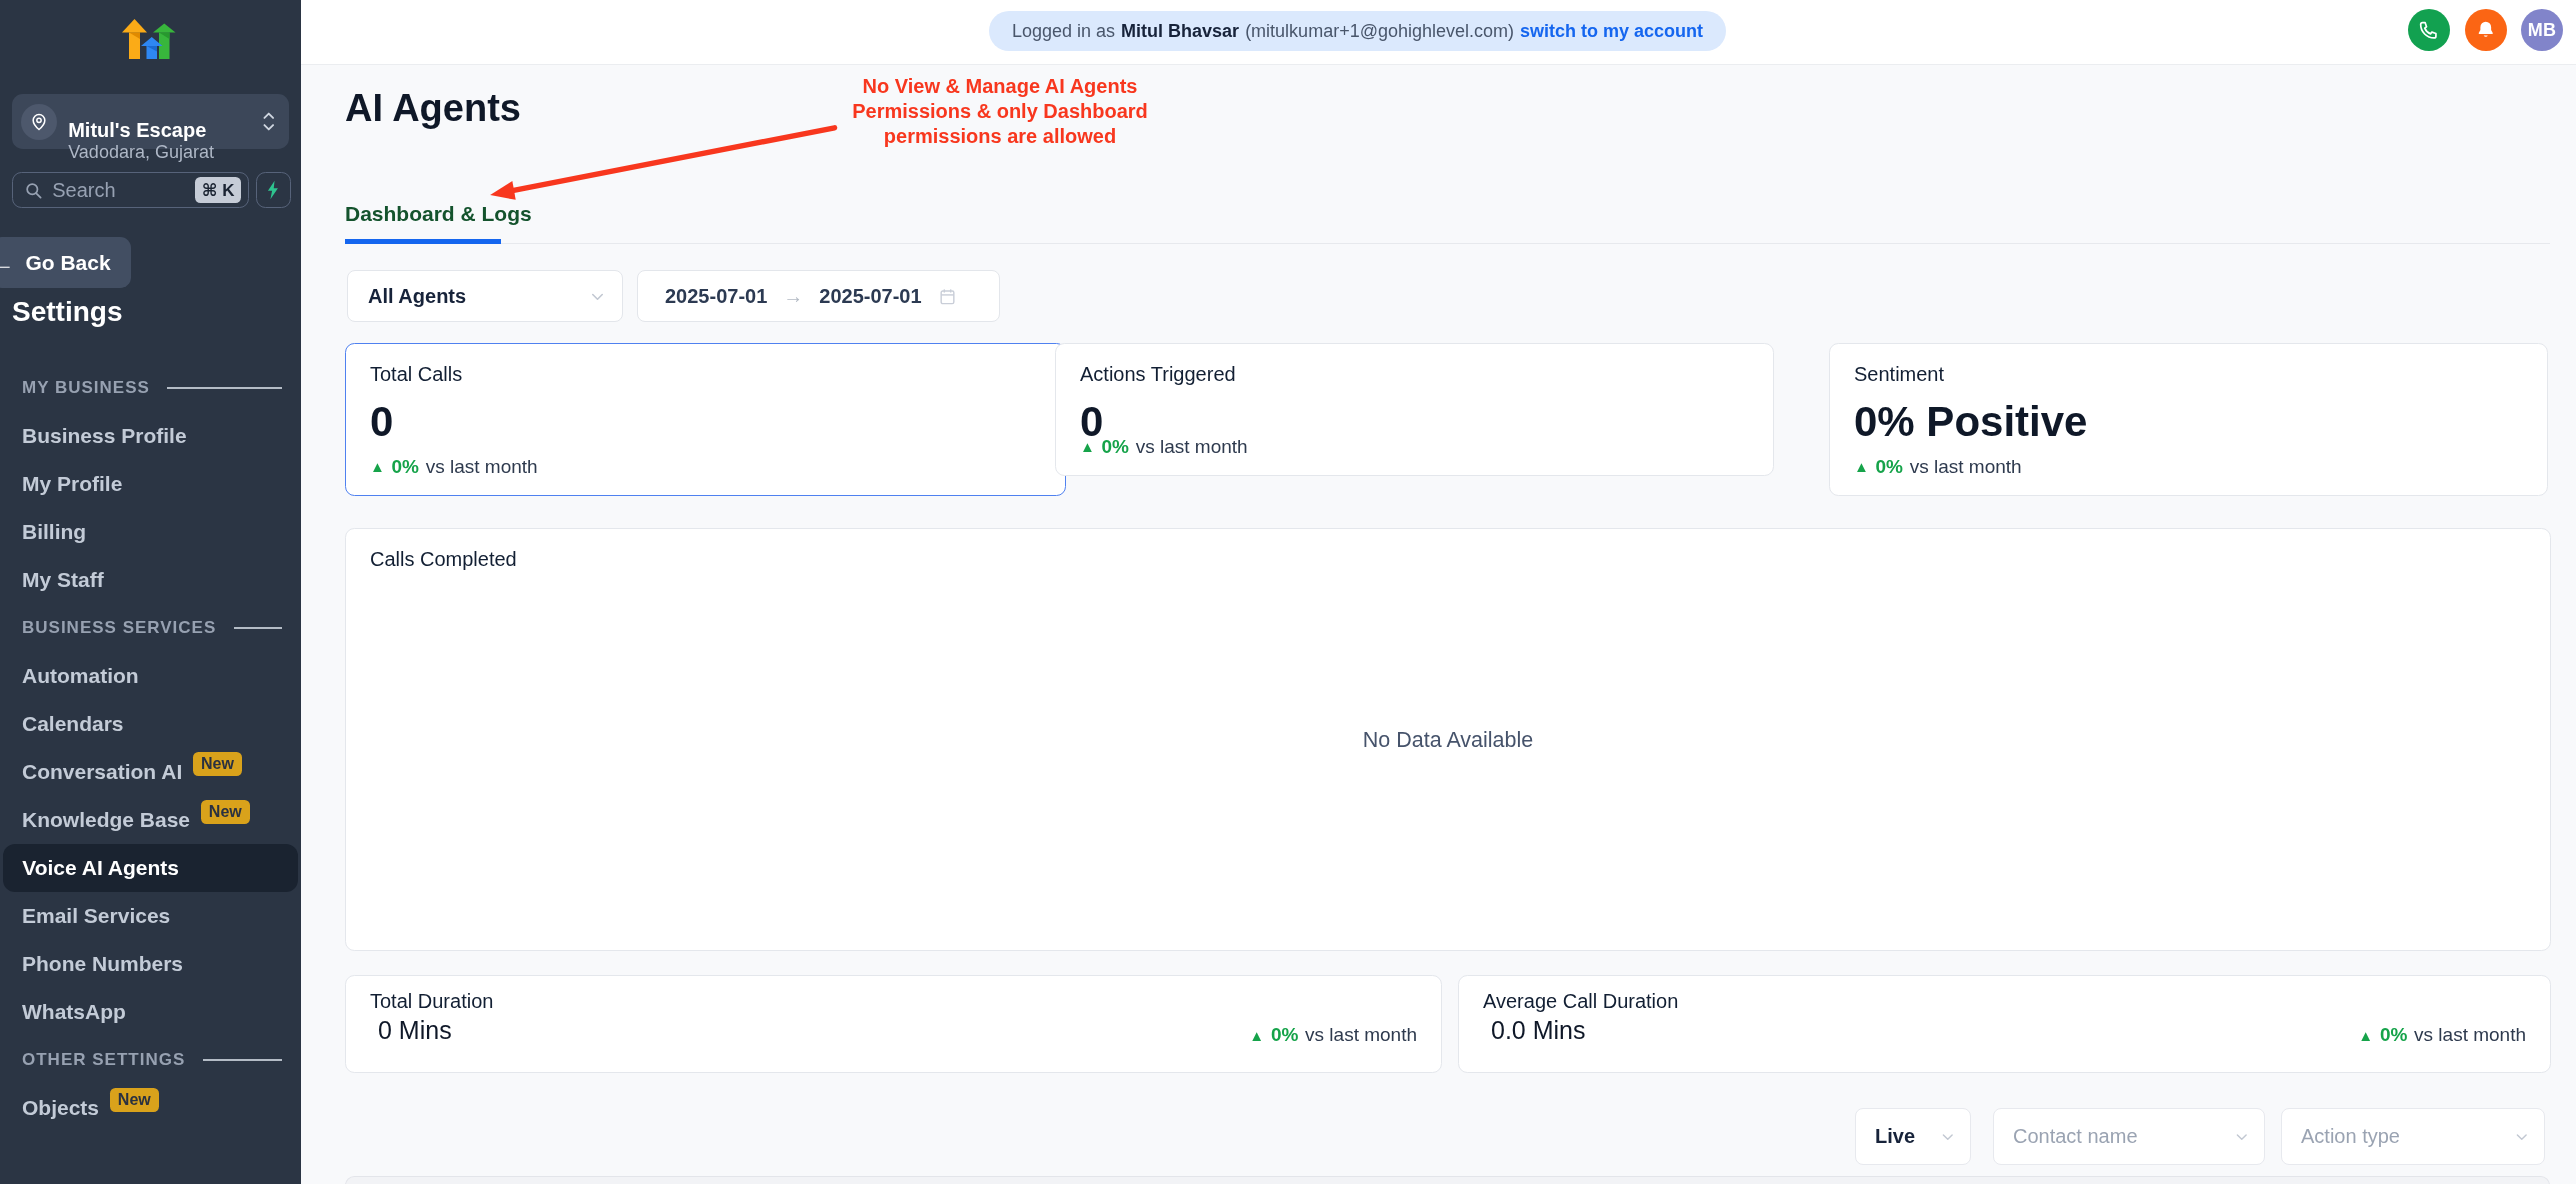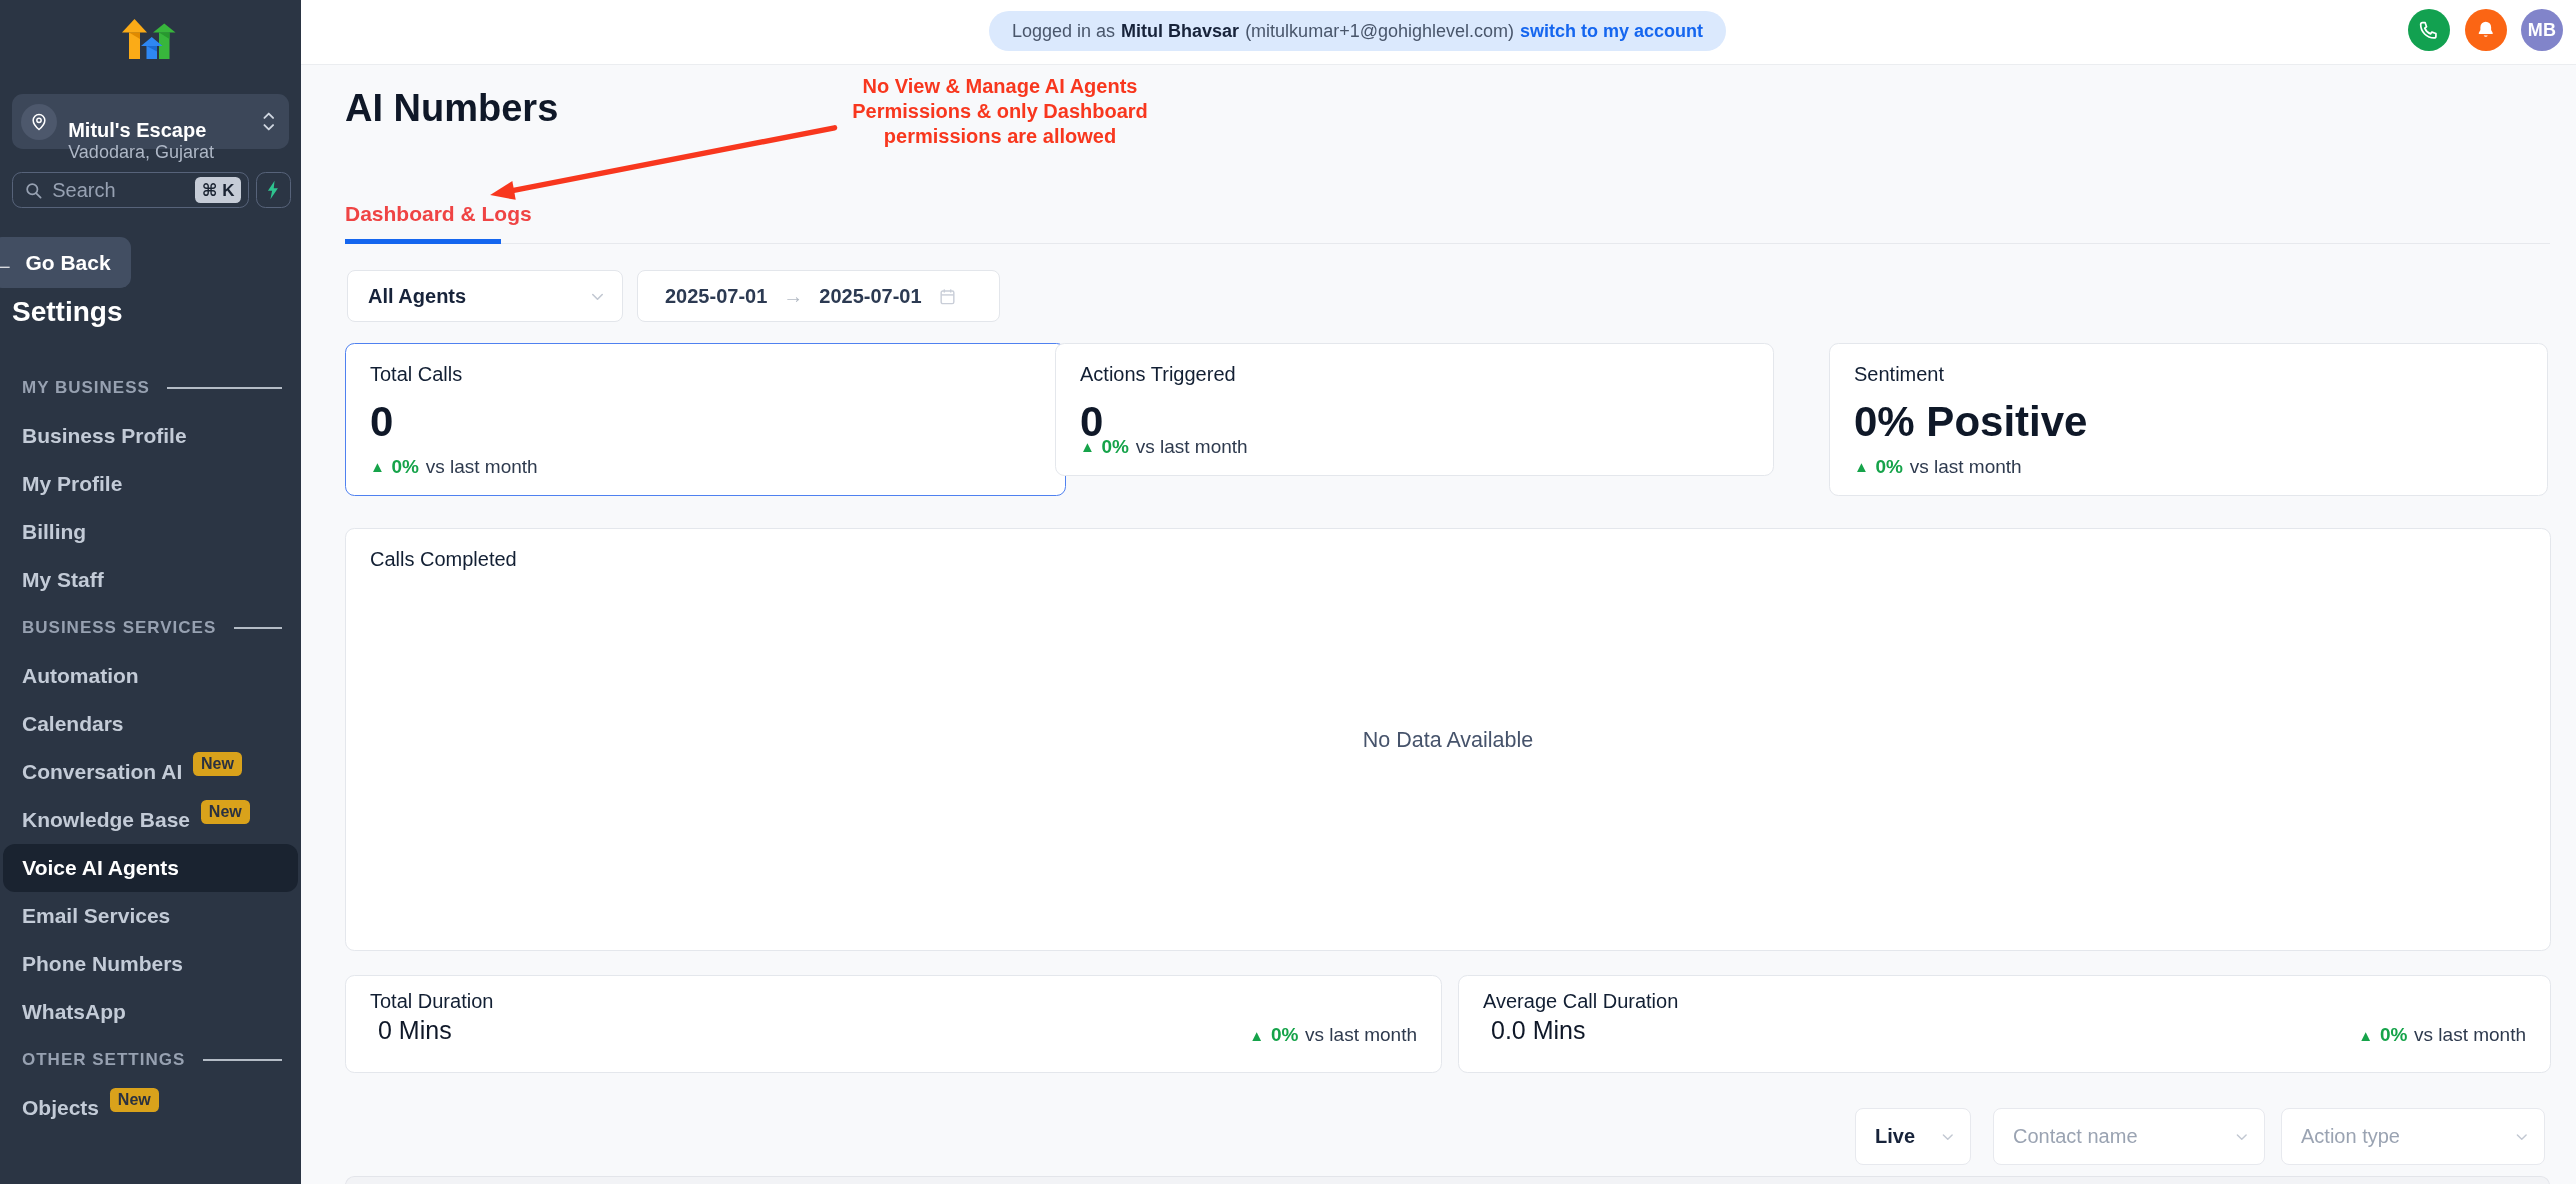--- a/index.html
+++ b/index.html
@@ -51,21 +51,21 @@
   .nav-item.selected{background:#1a2330;border-radius:12px;margin:0 2.7px;padding-left:19.5px;text-align:center;}
   .nav-item.selected .lbl{color:#fff;font-weight:700;}
   .badge{display:inline-block;margin-left:10.8px;background:#d9a21b;color:#2a3140;font-size:16px;
          font-weight:700;padding:2.7px 8px;border-radius:5.4px;position:relative;top:-8px;}
 
   
   .page-title{position:absolute;left:345px;top:87px;font-size:38px;font-weight:600;color:#0f1828;}
   .annotation{position:absolute;left:794px;top:74px;width:412px;text-align:center;color:#f8371e;
               font-size:20px;font-weight:700;line-height:25px;}
   .red-arrow{position:absolute;left:0;top:0;width:2576px;height:1184px;pointer-events:none;}
-  .tab{position:absolute;left:345px;top:202px;font-size:21px;font-weight:600;color:#ef4444;cursor:pointer;}
+  .tab{position:absolute;left:345px;top:202px;font-size:21px;font-weight:600;color:#14532d;cursor:pointer;}
   .tab-divider{position:absolute;left:345px;right:25.6px;top:243px;height:1.3px;background:#e7e9ed;}
   .tab-underline{position:absolute;left:345px;top:239px;width:156px;height:5.4px;background:#1566ef;}
 
   .selectbox{position:absolute;background:#fff;border:1.3px solid #e3e6eb;border-radius:8px;
              display:flex;align-items:center;cursor:pointer;}
   .sel-agents{left:347px;top:270px;width:276px;height:52px;padding:0 15px 0 20px;}
   .sel-agents .val{flex:1;font-size:20px;font-weight:700;color:#17233a;}
   .date-box{left:637px;top:270px;width:363px;height:52px;padding:0 15px 0 27px;gap:16px;}
   .date-box .dt{font-size:20px;font-weight:700;color:#2c3a52;}
   .date-box .darr{font-size:20px;color:#b3bac4;}
@@ -248,21 +248,21 @@
       <svg width="21.5" height="21.5" viewBox="0 0 24 24" fill="#fff">
         <path d="M12 2a6 6 0 0 0-6 6v3.2L4.3 14.2a1 1 0 0 0 .85 1.55h13.7a1 1 0 0 0 .85-1.55L18 11.2V8a6 6 0 0 0-6-6Z"></path>
         <path d="M9.8 17.2a2.3 2.3 0 0 0 4.4 0Z"></path>
       </svg>
     </span>
   </div>
   <div class="circ avatar">
     <span>MB</span>
   </div>
 
-  <div class="page-title">AI Numbers</div>
+  <div class="page-title">AI Agents</div>
 
   <div class="annotation">
     <div>No View &amp; Manage AI Agents</div>
     <div>Permissions &amp; only Dashboard</div>
     <div>permissions are allowed</div>
   </div>
   <svg class="red-arrow" viewBox="0 0 3828 1760">
     <line x1="1240" y1="190" x2="763" y2="283" stroke="#f8371e" stroke-width="8" stroke-linecap="round"></line>
     <polygon points="728,290 761,269 766,297" fill="#f8371e"></polygon>
   </svg>

